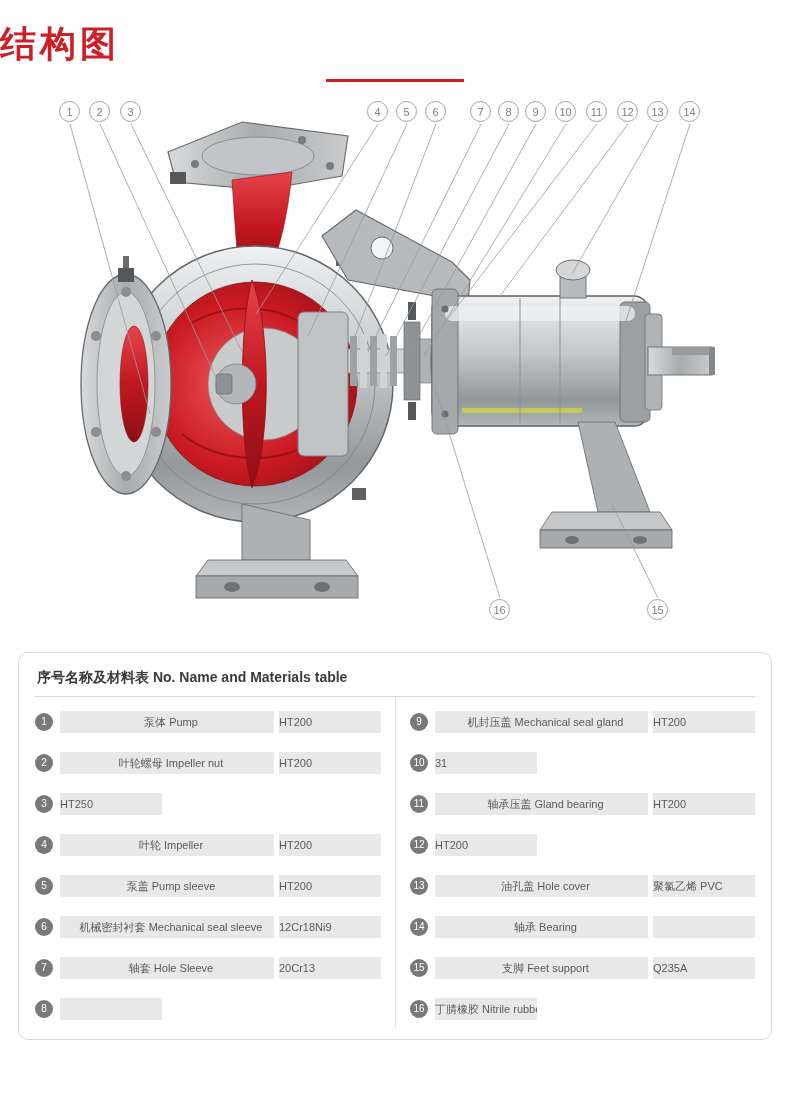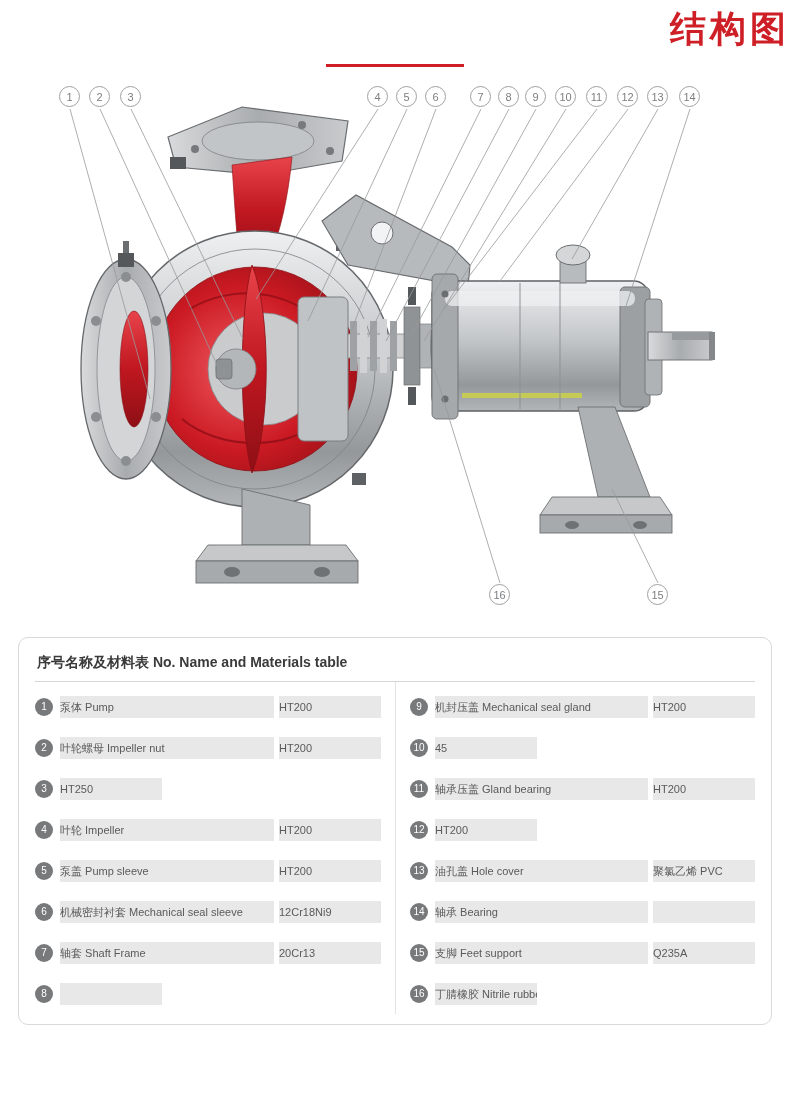--- a/index.html
+++ b/index.html
@@ -5,21 +5,21 @@
   * { margin:0; padding:0; box-sizing:border-box; }
   body {
     width:790px; height:1118px;
     background:#ffffff;
     font-family:"Liberation Sans","DejaVu Sans",sans-serif;
     overflow:hidden;
   }
   .page { position:relative; width:790px; height:1118px; background:#fff; }
 
   
-  .title-wrap { text-align:right; padding-top:5px; }
+  .title-wrap { text-align:left; padding-top:20px; }
   .page-title {
     display:inline-block;
     font-size:36px; font-weight:bold; color:#cf1f26;
     letter-spacing:4px;
   }
   .title-underline {
     width:138px; height:3px; background:#cf1f26;
     margin:10px auto 0 auto;
   }
 
@@ -58,22 +58,22 @@
   .mat-row { display:flex; align-items:center; height:41px; }
   .badge {
     flex:0 0 18px; width:18px; height:18px;
     background:#77797b; border-radius:50%;
     color:#fff; font-size:10px; line-height:18px; text-align:center;
     margin-right:7px;
   }
   .name-bar {
     flex:1 1 auto; height:22px; line-height:22px;
     background:#e8e8e8; color:#5a5a5a; font-size:11px;
-    padding-left:0; margin-right:5px;
-    white-space:nowrap; overflow:hidden;
+    padding-left:8px; margin-right:5px;
+    white-space:nowrap; overflow:hidden;text-align:center;
   }
   .matl-bar {
     flex:0 0 102px; height:22px; line-height:22px;
     background:#e8e8e8; color:#5a5a5a; font-size:11px;
     text-align:left;
     white-space:nowrap; overflow:hidden;
   }
 </style>
 </head>
 <body>
@@ -283,38 +283,38 @@
           <span class="name-bar">泵盖 Pump sleeve</span>
           <span class="matl-bar">HT200</span>
         </div>
         <div class="mat-row">
           <span class="badge">6</span>
           <span class="name-bar">机械密封衬套 Mechanical seal sleeve</span>
           <span class="matl-bar">12Cr18Ni9</span>
         </div>
         <div class="mat-row">
           <span class="badge">7</span>
-          <span class="name-bar">轴套 Shaft Frame</span>
+          <span class="name-bar">轴套 Hole Sleeve</span>
           <span class="matl-bar">20Cr13</span>
         </div>
         <div class="mat-row">
           <span class="badge">8</span>
           <span class="matl-bar"></span>
         </div>
       </div>
 
       <div class="mat-col right">
         <div class="mat-row">
           <span class="badge">9</span>
           <span class="name-bar">机封压盖 Mechanical seal gland</span>
           <span class="matl-bar">HT200</span>
         </div>
         <div class="mat-row">
           <span class="badge">10</span>
-          <span class="matl-bar">45</span>
+          <span class="matl-bar">31</span>
         </div>
         <div class="mat-row">
           <span class="badge">11</span>
           <span class="name-bar">轴承压盖 Gland bearing</span>
           <span class="matl-bar">HT200</span>
         </div>
         <div class="mat-row">
           <span class="badge">12</span>
           <span class="matl-bar">HT200</span>
         </div>

